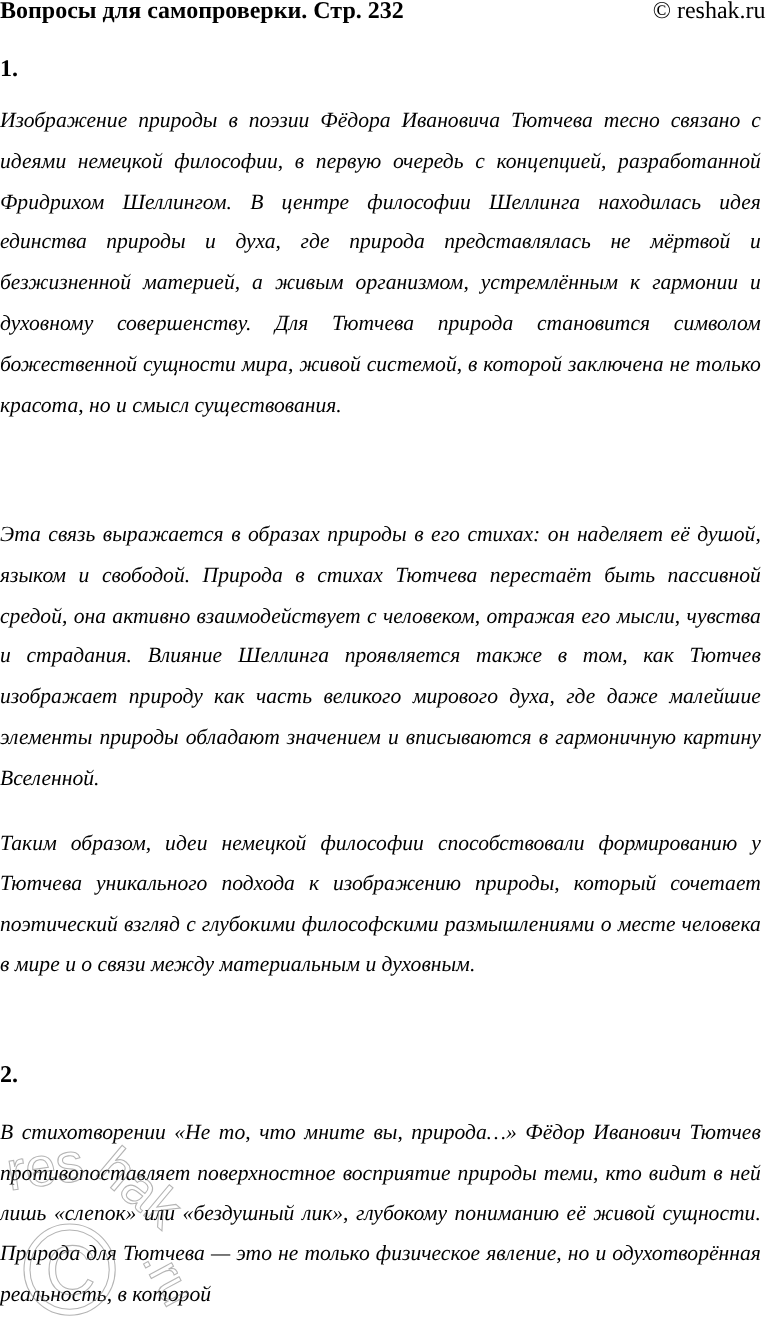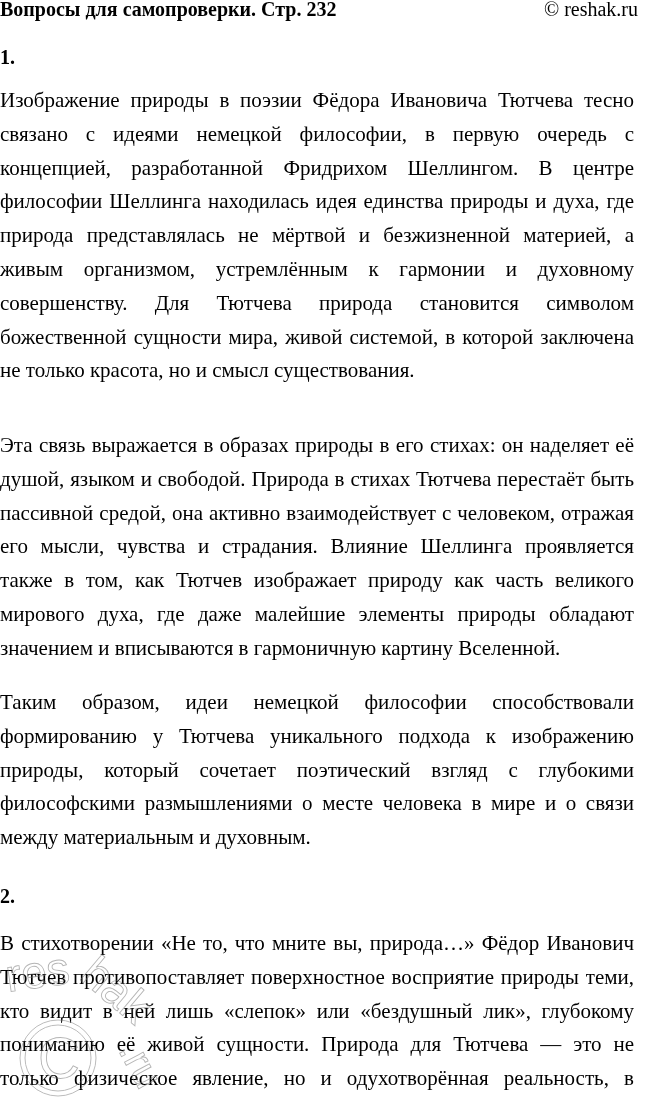--- a/index.html
+++ b/index.html
@@ -46,23 +46,24 @@
     line-height: 24px;
     margin: 0;
     position: absolute;
     left: 0;
   }
   .para {
     position: absolute;
     left: 0;
     width: 634px;
     margin: 0;
-    font-size: 21px;
+    font-size: 18px;
     line-height: 33.8px;
     text-align: justify;
+    font-style: italic;
   }
   .watermark {
     position: absolute;
     left: 0;
     top: 940px;
     width: 220px;
     height: 170px;
     pointer-events: none;
   }
 </style>

